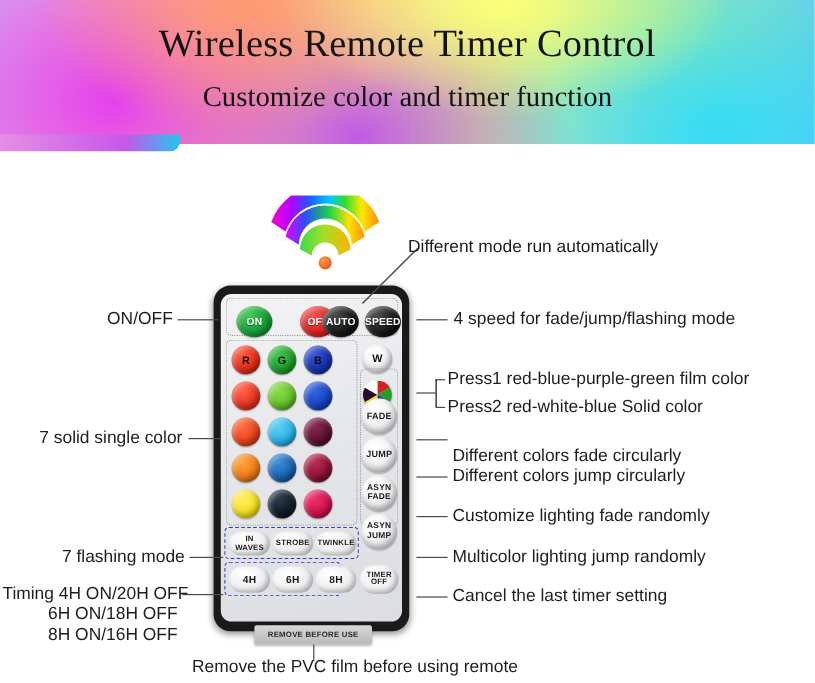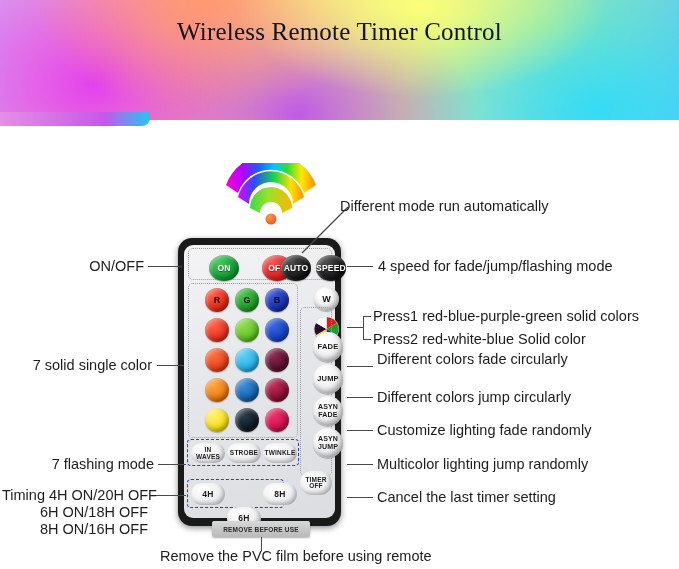--- a/index.html
+++ b/index.html
@@ -20,21 +20,21 @@
       radial-gradient(ellipse 260px 170px at 30% 2%, rgba(255,150,110,0.92) 0%, rgba(255,150,110,0) 65%),
       radial-gradient(ellipse 240px 190px at 14% 70%, rgba(226,60,240,0.95) 0%, rgba(226,60,240,0) 68%),
       radial-gradient(ellipse 260px 200px at 44% 95%, rgba(180,60,250,0.82) 0%, rgba(180,60,250,0) 68%),
       radial-gradient(ellipse 280px 200px at 88% 92%, rgba(50,220,245,0.95) 0%, rgba(50,220,245,0) 70%),
       radial-gradient(ellipse 250px 190px at 80% 18%, rgba(160,240,130,0.7) 0%, rgba(160,240,130,0) 70%),
       linear-gradient(100deg,#d79bf0 0%, #f2a0c8 14%, #f9b98f 28%, #f7e48a 45%, #cfe98f 60%, #9fe0d8 74%, #6fd5f2 88%, #5fc8f5 100%);
   }
   #header .title {
     position:absolute; left:0; top:18px; width:679px; text-align:center;
     font-family:"Liberation Serif", serif;
-    font-size:25px; color:#141414; letter-spacing:0.2px; white-space:nowrap;
+    font-size:32px; color:#141414; letter-spacing:0.2px; white-space:nowrap;
   }
   #header .subtitle {
     position:absolute; left:0; top:68px; width:679px; text-align:center;
     font-family:"Liberation Serif", serif;
     font-size:24px; color:#141414; white-space:nowrap;
   }
   #header .corner-strip {
     position:absolute; left:0; bottom:-6px; width:150px; height:14px;
     background:linear-gradient(90deg,#e58fe4,#c657ea 70%,#23c6f0);
     border-bottom-right-radius:8px;
@@ -60,29 +60,28 @@
     position:relative;
   }
 
   .grp { position:absolute; }
   .dotted { border:1px dotted #9a9aa2; border-radius:5px; }
   .dashed-blue { border:1.5px dashed #2f39c9; border-radius:4px; }
 
   
   #grp-top { left:4px; top:3px; width:144px; height:32px; }
   #grp-colors { left:4px; top:38px; width:110px; height:155px; }
-  #grp-mode { left:116px; top:62px; width:32px; height:169px; }
+  #grp-mode { left:116px; top:62px; width:32px; height:131px; }
   #grp-flash { left:3px; top:194px; width:112px; height:27px; }
-  #grp-timer { left:3px; top:234px; width:97px; height:29px; }
+  #grp-timer { left:3px; top:223px; width:97px; height:29px; }
 
   .btn { position:absolute; border-radius:50%; }
   .round {
     border-radius:50%;
     box-shadow:inset -2px -3px 5px rgba(0,0,0,0.30), inset 2px 2px 4px rgba(255,255,255,0.45), 0 1px 1px rgba(0,0,0,0.25);
-    margin-left:12px;
   }
   .lbl {
     position:absolute; left:0; top:0; width:100%; height:100%;
     display:flex; align-items:center; justify-content:center;
     font-weight:bold; letter-spacing:0.2px; line-height:1.0; text-align:center;
     pointer-events:none;
   }
 
   
   .topbtn { width:30px; height:26px; top:6px; }
@@ -152,20 +151,21 @@
     position:absolute; border:1px solid #4a4a4a;
     border-right:none; width:7px;
   }
   .diag { position:absolute; }
 </style>
 </head>
 <body>
 
 <div id="header">
   <div class="title">Wireless Remote Timer Control</div>
+  <div class="subtitle">Customize color and timer function</div>
   <div class="corner-strip"></div>
 </div>
 
 <div id="wifi">
   <svg width="98" height="62" viewBox="0 0 98 62">
     <defs>
       <linearGradient id="rg" x1="0" y1="0.5" x2="1" y2="0.5">
         <stop offset="0%" stop-color="#ff00d0"></stop>
         <stop offset="18%" stop-color="#b400ff"></stop>
         <stop offset="36%" stop-color="#1f5cff"></stop>
@@ -288,21 +288,21 @@
       </div>
       <div class="btn fbtn" style="position:absolute;left:75px;top:3px;">
         <span class="lbl">TWINKLE</span>
       </div>
     </div>
 
     <div class="grp dashed-blue" id="grp-timer">
       <div class="btn tbtn" style="position:absolute;left:3px;top:3px;">
         <span class="lbl">4H</span>
       </div>
-      <div class="btn tbtn" style="position:absolute;left:39px;top:3px;margin-top:24px;">
+      <div class="btn tbtn" style="position:absolute;left:39px;top:3px;">
         <span class="lbl">6H</span>
       </div>
       <div class="btn tbtn" style="position:absolute;left:75px;top:3px;">
         <span class="lbl">8H</span>
       </div>
     </div>
 
     <div class="btn tbtn" id="b-timeroff" style="position:absolute;left:116px;top:226px;width:32px;height:24px;border-radius:12px;">
       <span class="lbl">TIMER OFF</span>
     </div>
@@ -341,26 +341,26 @@
 <div class="line h" style="left:347px;top:497px;width:26px;"></div>
 
 <div class="line v" style="left:261px;top:537px;height:14px;"></div>
 
 <div class="callout r" style="left:340px;top:198px;">Different mode run automatically</div>
 
 <div class="callout l" style="left:40px;top:258px;width:104px;">ON/OFF</div>
 
 <div class="callout r" style="left:378px;top:258px;">4 speed for fade/jump/flashing mode</div>
 
-<div class="callout r" style="left:373px;top:308px;">Press1 red-blue-purple-green solid colors</div>
+<div class="callout r" style="left:373px;top:308px;">Press1 red-blue-purple-green film color</div>
 <div class="callout r" style="left:373px;top:331px;">Press2 red-white-blue Solid color</div>
 
 <div class="callout l" style="left:10px;top:357px;width:142px;">7 solid single color</div>
 
-<div class="callout r" style="left:377px;top:351px;">Different colors fade circularly</div>
+<div class="callout r" style="left:377px;top:372px;">Different colors fade circularly</div>
 <div class="callout r" style="left:377px;top:389px;text-align:center;">Different colors jump circularly</div>
 <div class="callout r" style="left:377px;top:422px;">Customize lighting fade randomly</div>
 <div class="callout r" style="left:377px;top:456px;">Multicolor lighting jump randomly</div>
 <div class="callout r" style="left:377px;top:489px;">Cancel the last timer setting</div>
 
 <div class="callout l" style="left:14px;top:456px;width:140px;">7 flashing mode</div>
 
 <div class="callout l" style="left:2px;top:487px;width:146px;">Timing 4H ON/20H OFF</div>
 <div class="callout l" style="left:2px;top:504px;width:146px;">6H ON/18H OFF</div>
 <div class="callout l" style="left:2px;top:521px;width:146px;">8H ON/16H OFF</div>

